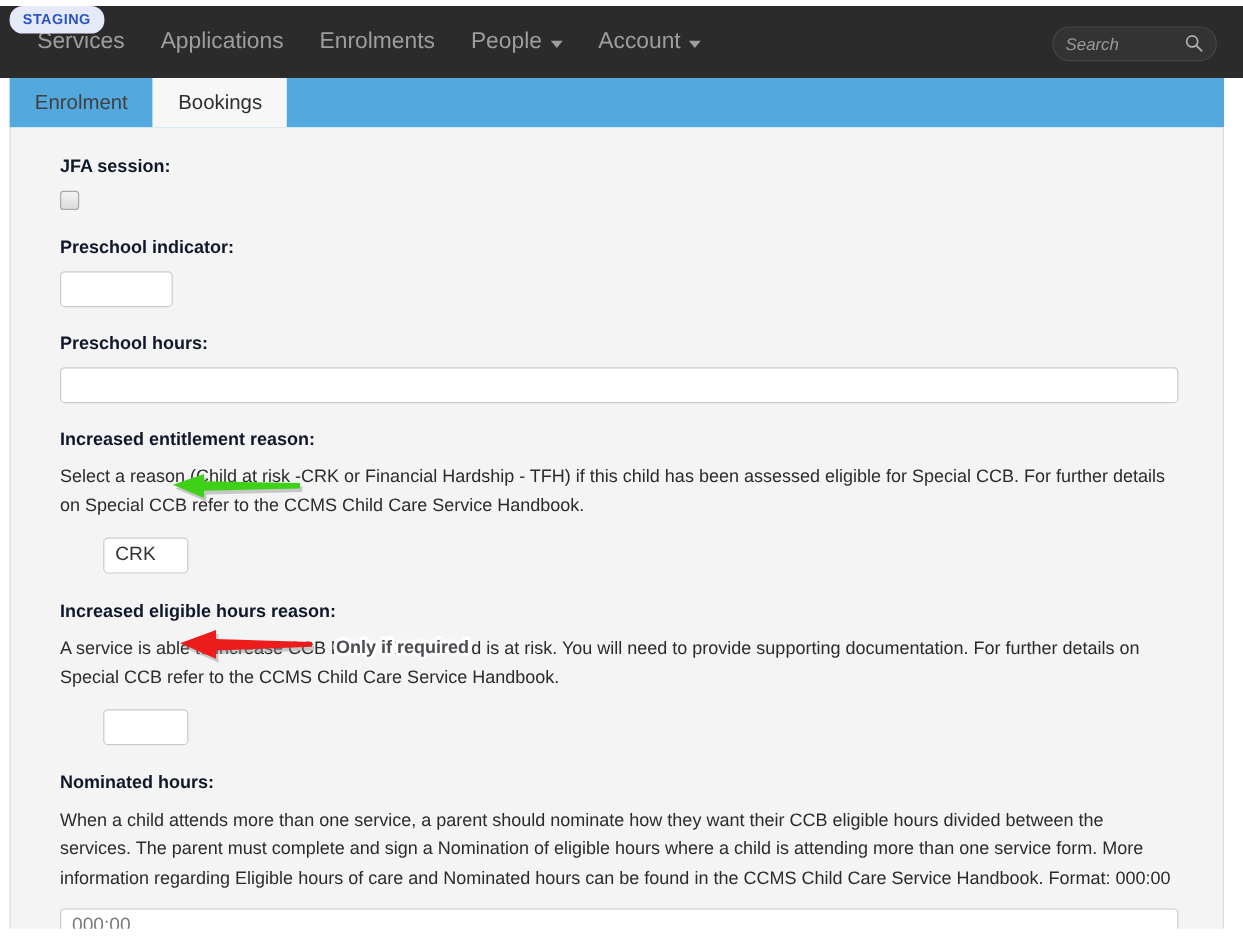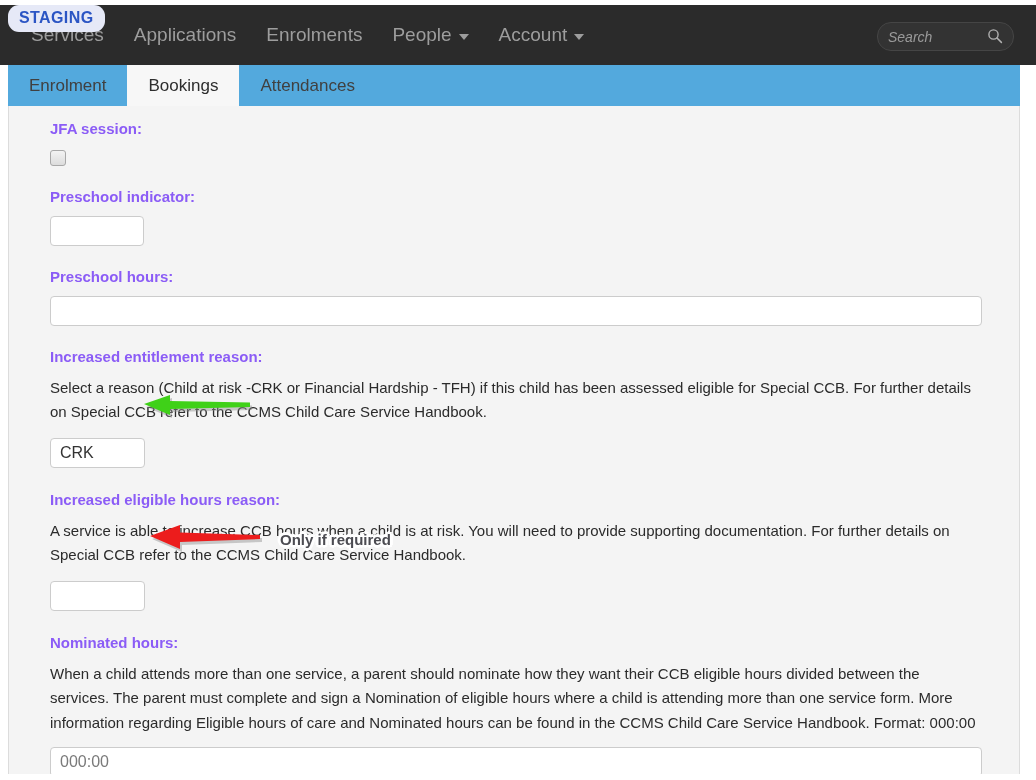--- a/index.html
+++ b/index.html
@@ -98,21 +98,21 @@
     position: relative;
     top: 2px;
   }
 
   .staging-badge {
     position: absolute;
     left: 8px;
     top: 5px;
     background: #e6e9f7;
     color: #2b55c4;
-    font-size: 16px;
+    font-size: 12px;
     font-weight: bold;
     letter-spacing: 0.4px;
     padding: 4px 11px 5px 11px;
     border-radius: 11px;
     z-index: 9;
   }
 
   .search-wrap {
     position: absolute;
     right: 22px;
@@ -188,22 +188,22 @@
     overflow: hidden;
   }
   .content {
     padding: 14px 40px 0 41px;
     position: relative;
   }
 
   .field-label {
     font-size: 15px;
     font-weight: bold;
-    color: #8b5cf6;
-    margin: 0 0 10px 0;
+    color: #0f172a;
+    margin: 10px 0 10px 0;
     line-height: 1.2;
   }
   .field-block { margin-bottom: 22px; }
 
   .help-text {
     font-size: 15px;
     color: #2b2b2b;
     line-height: 1.63;
     margin: 0 0 12px 0;
     max-width: 944px;
@@ -215,21 +215,21 @@
     border: 1px solid #cccccc;
     border-radius: 4px;
     background: #ffffff;
     font-family: "Liberation Sans", sans-serif;
     font-size: 16px;
     color: #333333;
     padding: 0 9px;
     outline: none;
   }
   input[type="text"].txt::placeholder { color: #7a7a7a; }
-  .w-small { width: 95px; }
+  .w-small { width: 71px; margin-left: 36px; }
   .w-med   { width: 94px; }
   .w-full  { width: 932px; }
   .h-tall  { height: 32px; }
 
   .chk {
     width: 14px;
     height: 14px;
     border: 1px solid #a8a8a8;
     border-radius: 3px;
     background: linear-gradient(#f3f3f3, #dcdcdc);
@@ -311,23 +311,20 @@
 
   <div class="staging-badge">STAGING</div>
 
   <div class="tabbar">
     <div class="tab">
       <span>Enrolment</span>
     </div>
     <div class="tab active">
       <span>Bookings</span>
     </div>
-    <div class="tab">
-      <span>Attendances</span>
-    </div>
   </div>
 
   <div class="content-wrap">
     <div class="content">
 
       <div class="field-block">
         <div class="field-label">JFA session:</div>
         <span class="chk"></span>
       </div>
 

